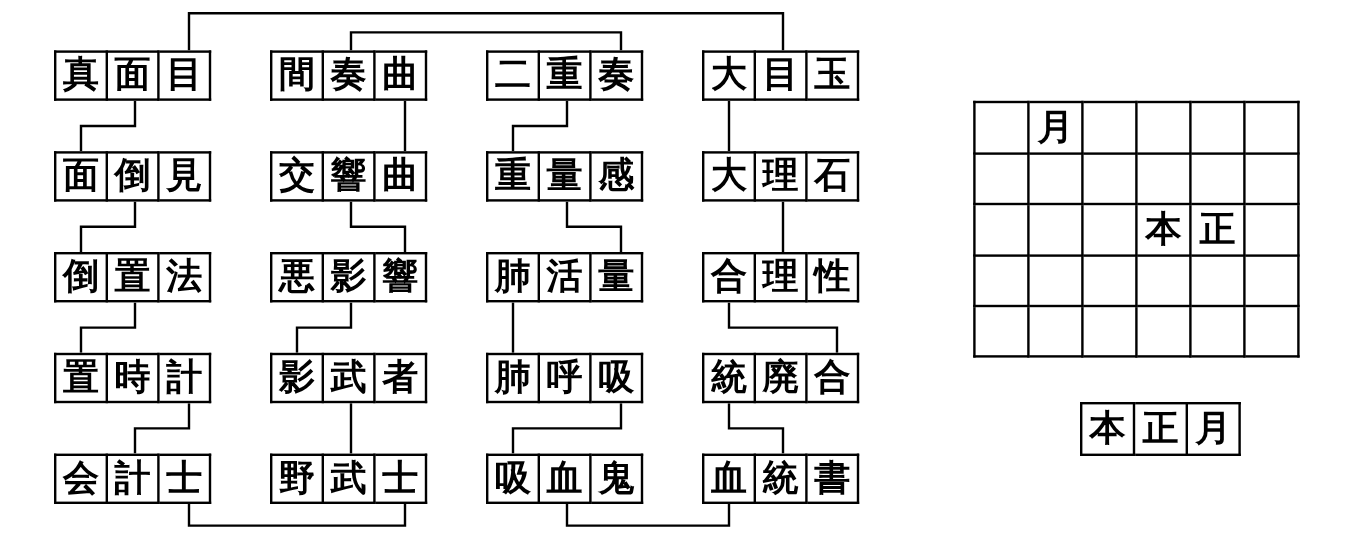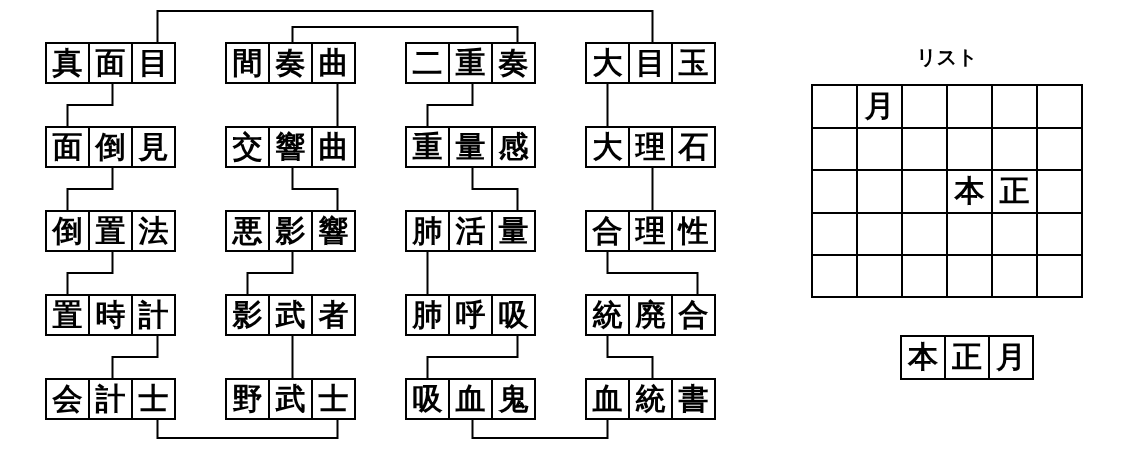--- a/index.html
+++ b/index.html
@@ -209,21 +209,20 @@
         <span>統</span>
         <span>廃</span>
         <span>合</span>
       </div>
       <div class="word" style="left: 585px; top: 378px;">
         <span>血</span>
         <span>統</span>
         <span>書</span>
       </div>
     </div>
-  <div class="list-title">リスト</div>
   <div id="list-grid">
       <div class="grow">
         <div class="gcell"></div>
         <div class="gcell">月</div>
         <div class="gcell"></div>
         <div class="gcell"></div>
         <div class="gcell"></div>
         <div class="gcell"></div>
       </div>
       <div class="grow">

